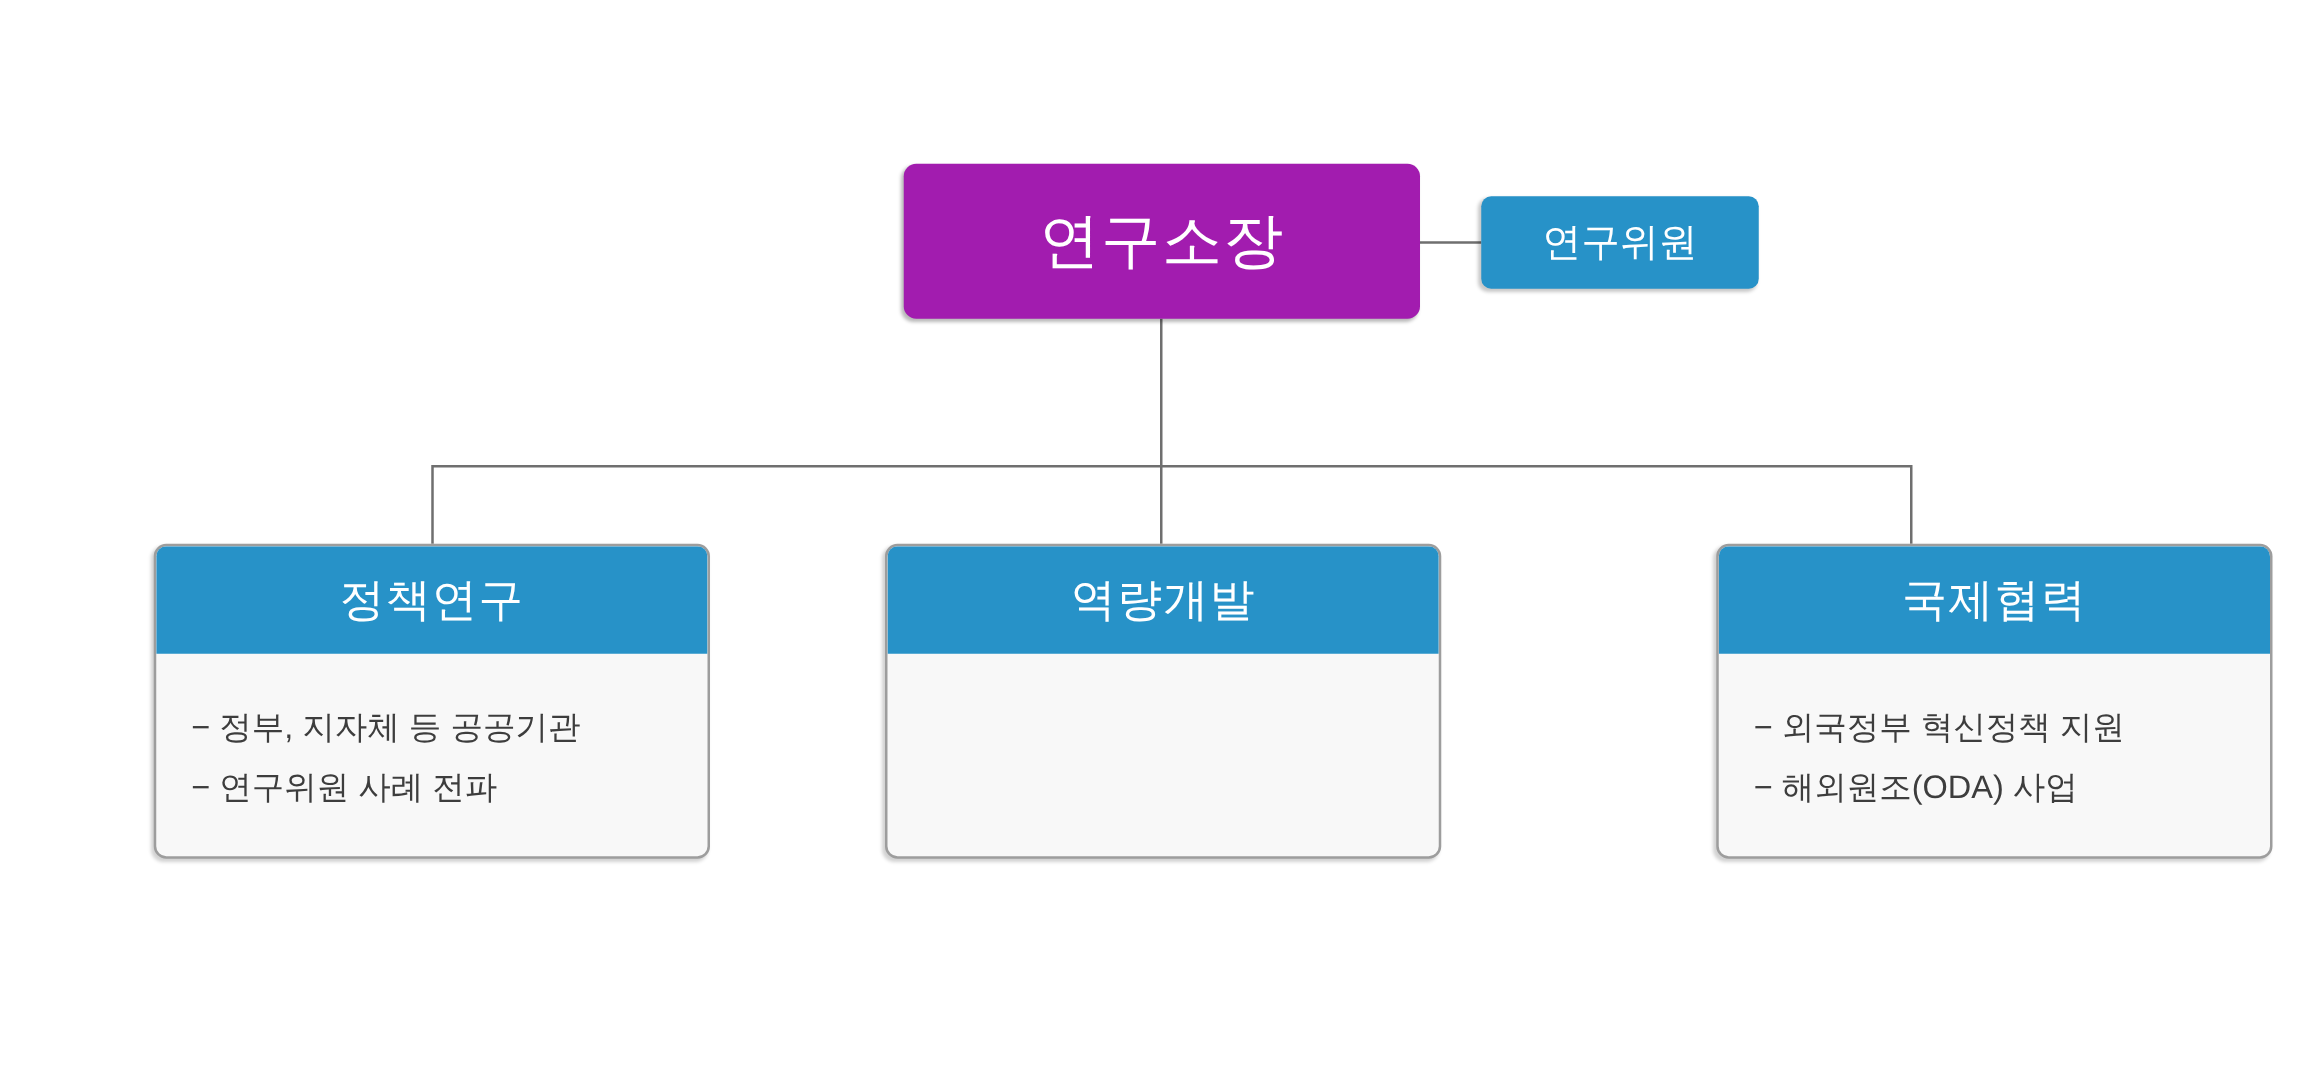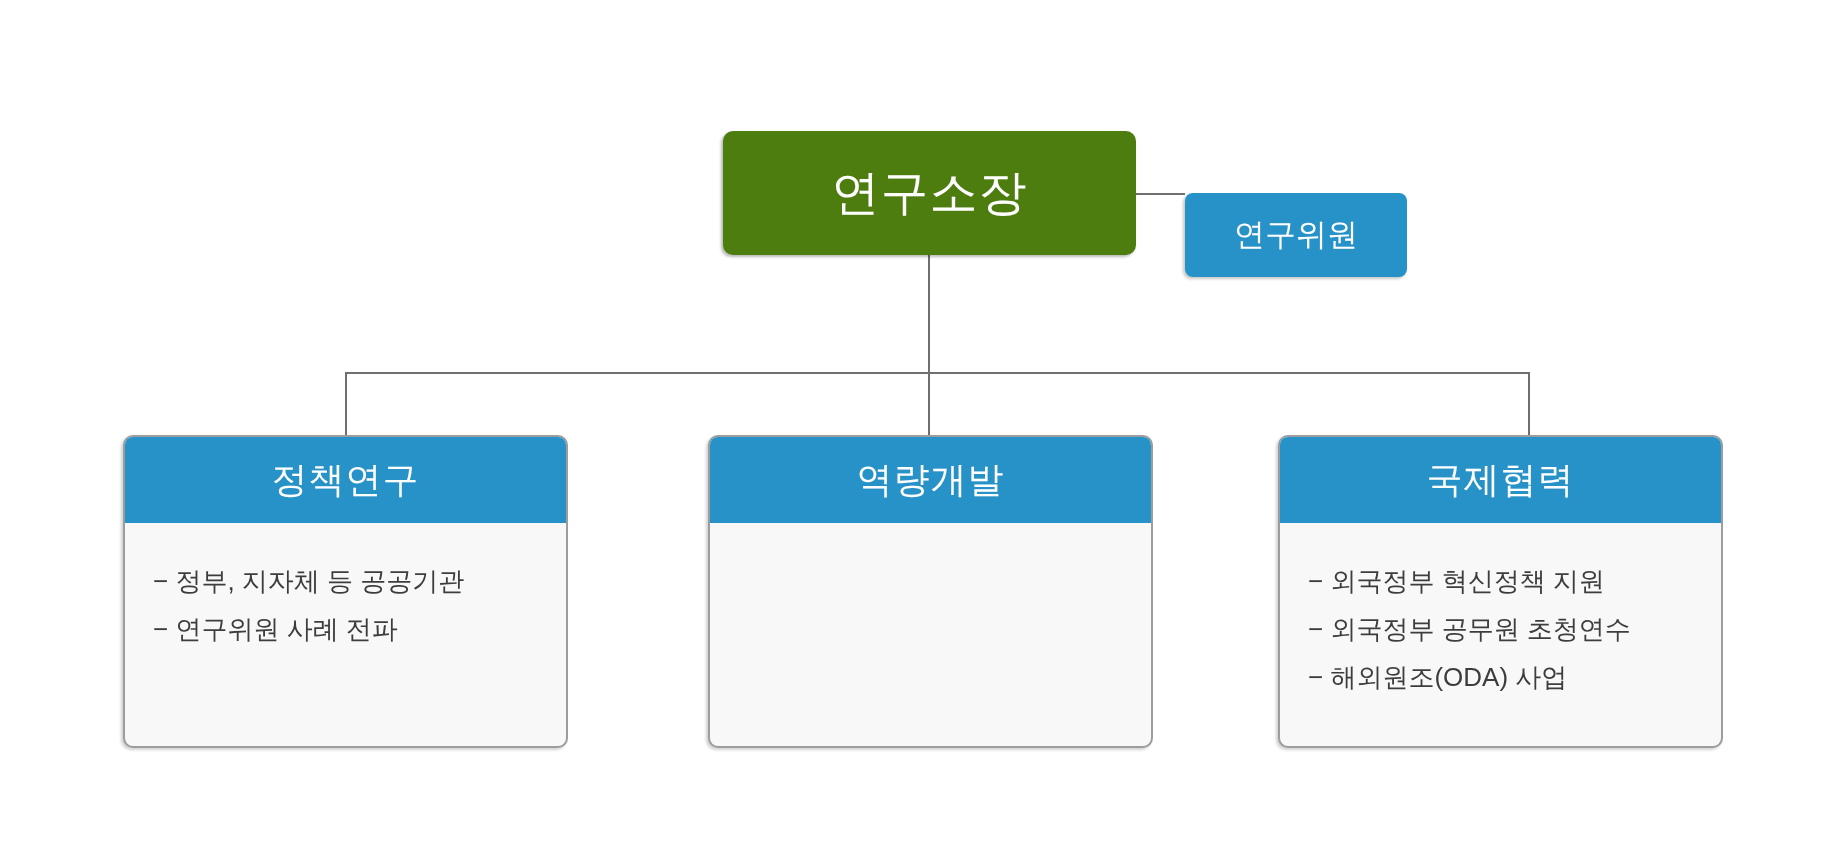--- a/index.html
+++ b/index.html
@@ -18,48 +18,47 @@
   
   .line { position: absolute; background: #6f6f6f; }
   .line.h { height: 2px; }
   .line.v { width: 2px; }
 
   
   .root-box {
     position: absolute;
     left: 723px; top: 131px;
     width: 413px; height: 124px;
-    background: #4d7c0f;
+    background: #a21caf;
     border-radius: 10px;
     color: #ffffff;
     display: flex; align-items: center; justify-content: center;
     font-size: 48px;
     letter-spacing: 1px;
     box-shadow: -2px 2px 3px rgba(0,0,0,0.28);
   }
 
   
   .fellow-box {
     position: absolute;
     left: 1185px; top: 157px;
-    width: 222px; height: 84px;
+    width: 222px; height: 74px;
     background: #2792c8;
     border-radius: 8px;
     color: #ffffff;
     display: flex; align-items: center; justify-content: center;
     font-size: 31px;
     box-shadow: -2px 2px 3px rgba(0,0,0,0.22);
-    margin-top: 36px;
   }
 
   
   .dept {
     position: absolute;
     top: 435px;
-    width: 445px; height: 313px;
+    width: 445px; height: 252px;
     background: #f8f8f8;
     border: 2px solid #9d9d9d;
     border-radius: 10px;
     overflow: hidden;
     box-sizing: border-box;
     box-shadow: -2px 2px 3px rgba(0,0,0,0.18);
   }
   .dept-header {
     height: 86px;
     background: #2792c8;
@@ -108,24 +107,23 @@
       <li>− 연구위원 사례 전파</li>
     </ul>
   </div>
 
   <div class="dept" style="left:708px">
     <div class="dept-header">
       <span>역량개발</span>
     </div>
   </div>
 
-  <div class="dept" style="left:1278px">
+  <div class="dept" style="left:1373px">
     <div class="dept-header">
       <span>국제협력</span>
     </div>
     <ul class="dept-body">
       <li>− 외국정부 혁신정책 지원</li>
-      <li>− 외국정부 공무원 초청연수</li>
       <li>− 해외원조(ODA) 사업</li>
     </ul>
   </div>
 
 </div>
 
 </body></html>

